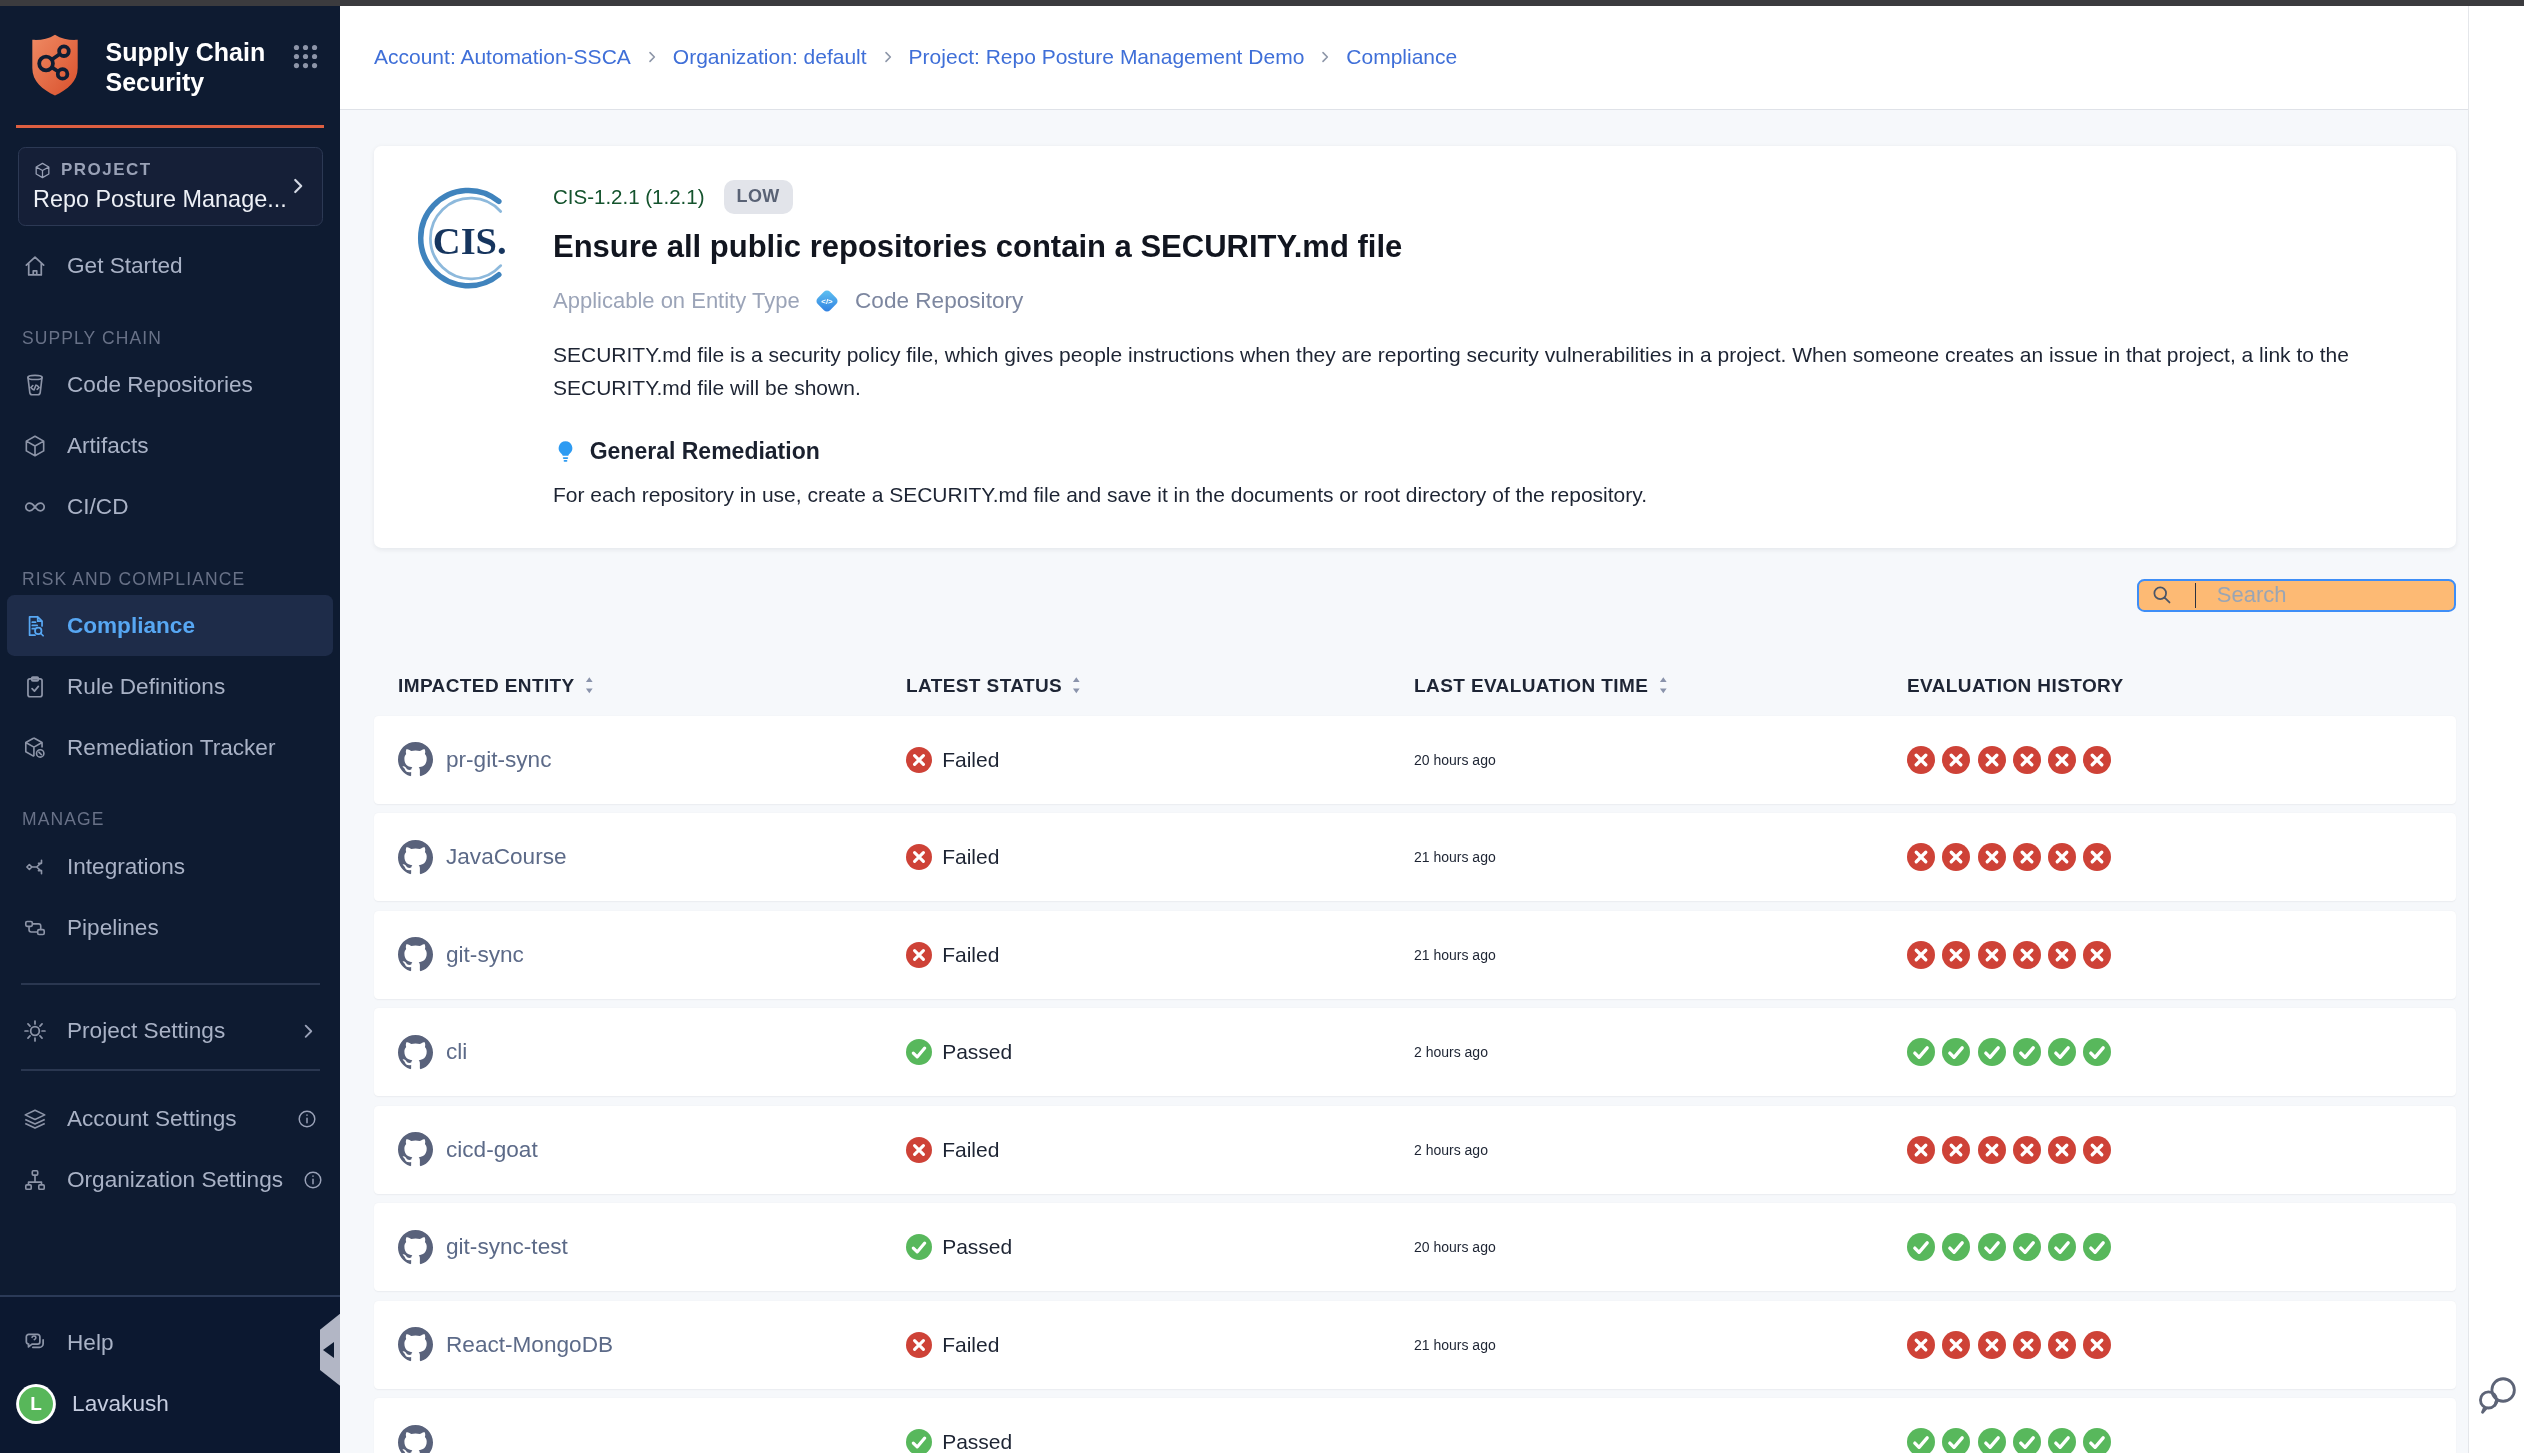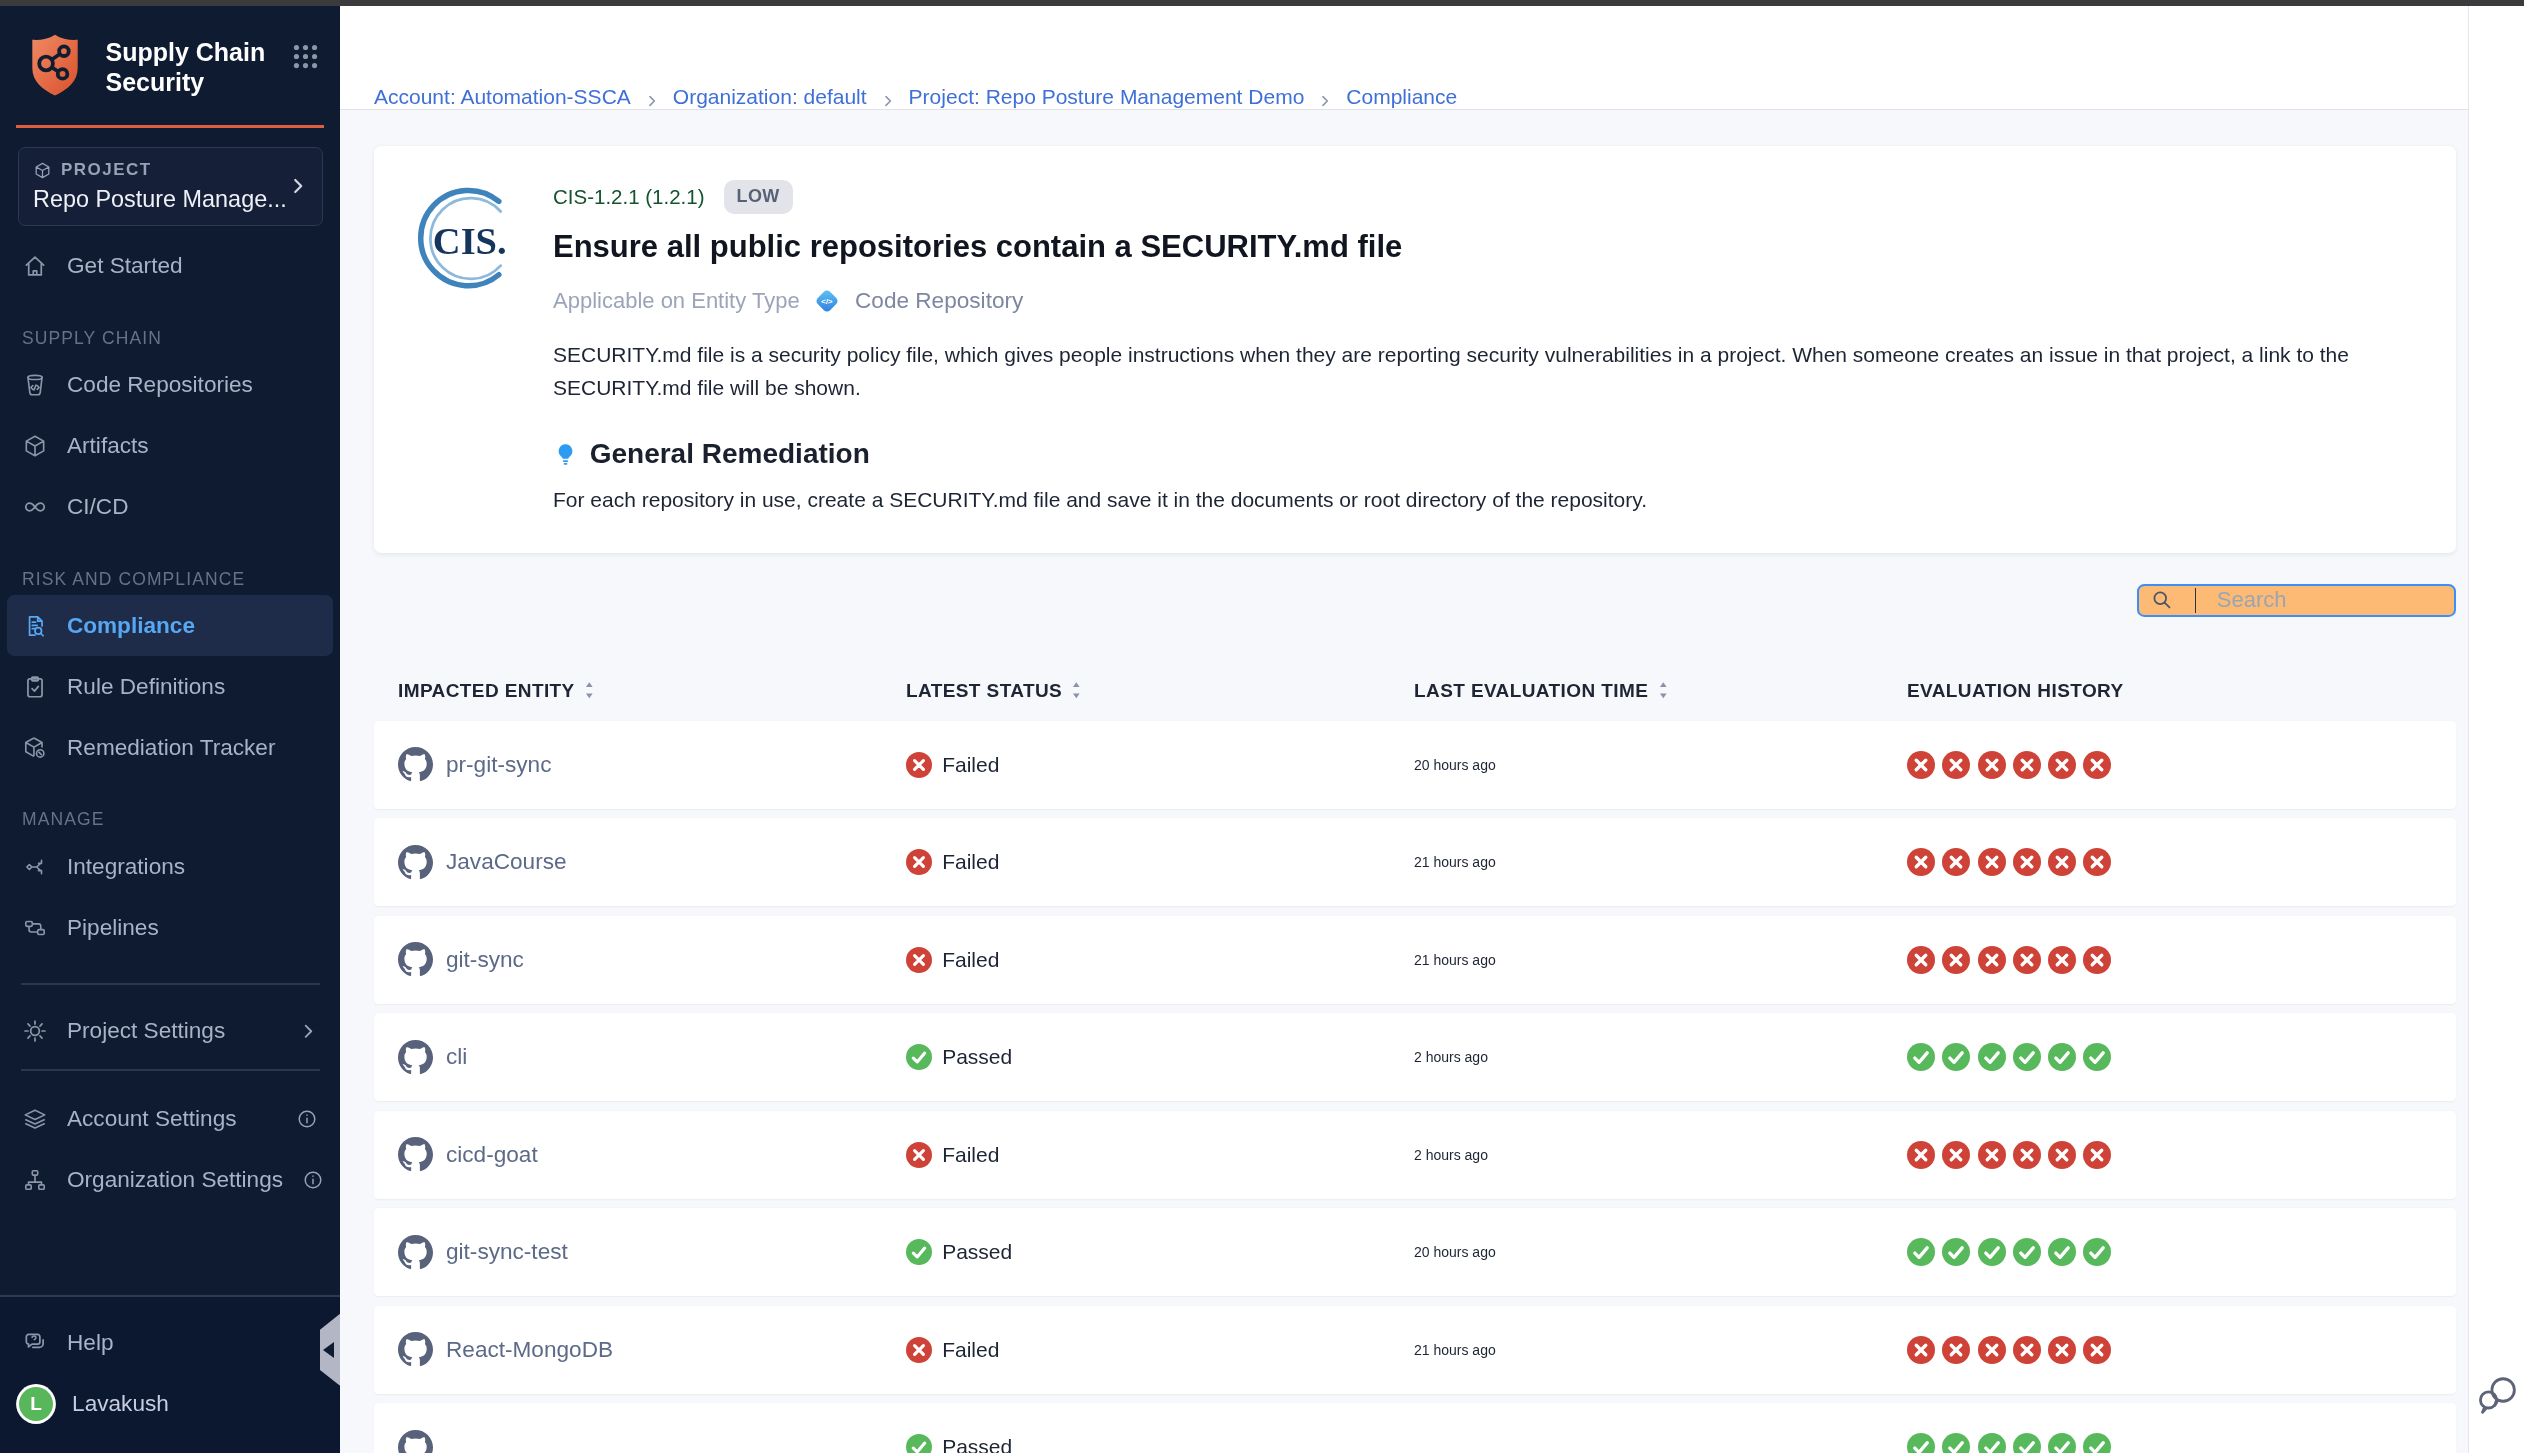--- a/index.html
+++ b/index.html
@@ -47,41 +47,41 @@
 
   .collapse-handle { position:absolute; right:0; top:1308px; width:20px; height:72px;
     background:#b2b6c5; clip-path:polygon(100% 0, 100% 100%, 0 78%, 0 22%);
     display:flex; align-items:center; justify-content:center; cursor:pointer; }
   .collapse-handle .tri { width:0; height:0; border-top:8px solid transparent;
     border-bottom:8px solid transparent; border-right:11px solid #0e1b31; margin-right:2.2px; }
 
   
   .main { flex:1; min-width:0; display:flex; flex-direction:column; }
   .breadcrumb-bar { height:104px; background:#fff; border-bottom:1.5px solid #dfe2e8;
-    display:flex; align-items:flex-end; padding-left:34px; gap:13px; }
+    display:flex; align-items:center; padding-left:34px; gap:13px; }
   .crumb { color:#3f6fd8; font-size:21px; cursor:pointer; }
   .crumb-sep { color:#8d96a8; }
 
   .content { flex:1; background:#f6f8fb; padding:36px 12.4px 0 34px; overflow:hidden; }
 
   .rule-card { background:#fff; border-radius:7.3px; box-shadow:0 1.5px 5.8px rgba(16,24,40,.07);
     padding:34px 35px 41px 35px; display:flex; gap:34px; }
   .cis-logo { flex-shrink:0; margin-top:4.4px; }
   .rule-main { flex:1; min-width:0; }
   .rule-id-row { display:flex; align-items:center; gap:19px; }
   .rule-id { font-size:20.5px; color:#14532d; }
   .severity-badge { background:#e2e4ea; color:#596275; font-size:18px; font-weight:bold;
     padding:6.6px 13px; border-radius:10px; letter-spacing:0.4px; }
   .rule-title { font-size:31px; font-weight:bold; color:#11151f; margin-top:14.6px; }
   .applicable-row { display:flex; align-items:center; gap:11.7px; margin-top:20.5px; }
   .applicable-label { font-size:22px; color:#9ba4b8; }
   .entity-type { font-size:22.6px; color:#7d87a0; }
   .rule-desc { font-size:21px; color:#1d2433; line-height:1.55; margin-top:22px; max-width:1914px; }
   .remed-head { display:flex; align-items:center; gap:11.7px; margin-top:34px; }
-  .remed-title { font-size:28px; font-weight:bold; color:#1a202e; }
+  .remed-title { font-size:23px; font-weight:bold; color:#1a202e; }
   .remed-text { font-size:21px; color:#1d2433; margin-top:17.5px; }
 
   .search-row { display:flex; justify-content:flex-end; margin-top:31px; }
   .search-box { width:319px; height:33px; border:2.2px solid #3e8ef7; background:#fdba74;
     border-radius:7.3px; display:flex; align-items:center; padding:0 11.7px; gap:21px; }
   .search-box .caret { width:1.5px; height:25px; background:#2b3240; }
   .search-box input { border:none; outline:none; background:transparent; font-size:22px;
     color:#2b3240; width:100%; font-family:"Liberation Sans", sans-serif; }
   .search-box input::placeholder { color:#9aa5b4; }
   .search-icon { color:#4a5568; }

